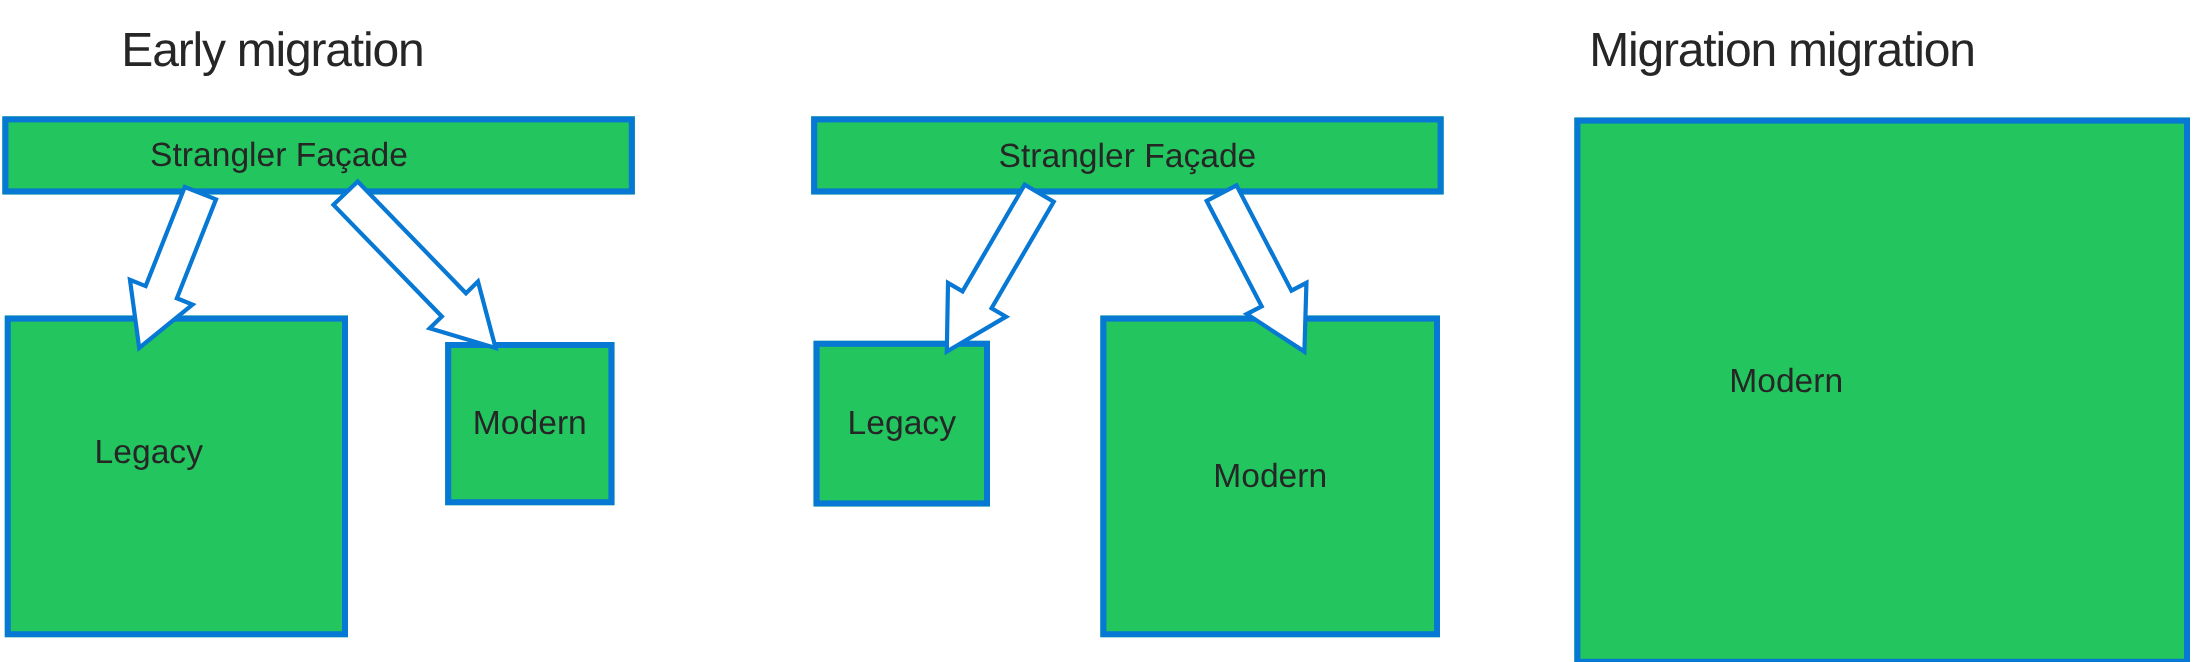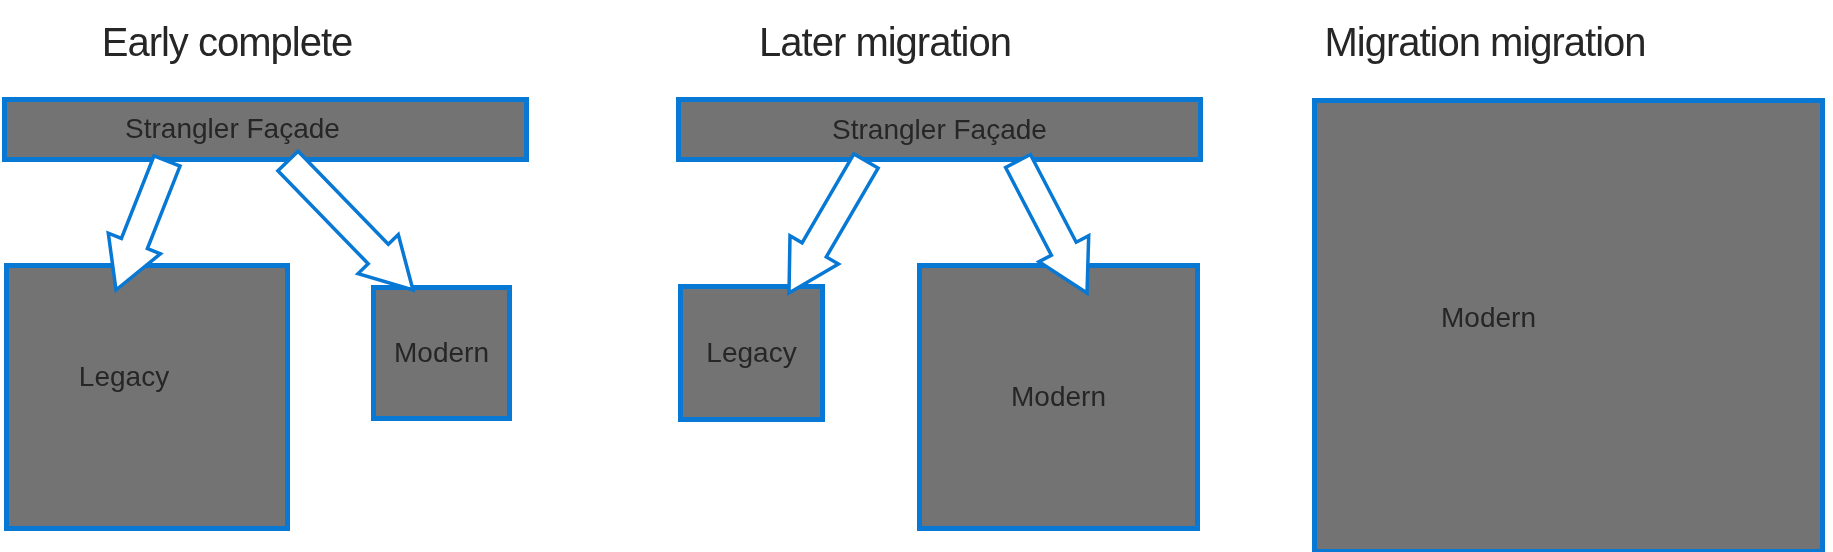--- a/index.html
+++ b/index.html
@@ -21,21 +21,21 @@
     top:14px;height:56px;width:400px;
     font-size:40px;line-height:56px;
     letter-spacing:-1px;
     text-align:center;
     white-space:nowrap;
     color:var(--text);
   }
   .box{
     position:absolute;
     border:5px solid var(--accent);
-    background:#737373;
+    background:#22c55e;
     box-sizing:border-box;
   }
   .box .lbl{
     position:absolute;inset:0;
     display:flex;align-items:center;justify-content:center;
     font-size:28px;
     color:var(--text);
     white-space:nowrap;
   }
   #arrows{
@@ -46,22 +46,21 @@
   
   .off-facade1{transform:translate(-33px,-1px);}
   .off-legacy1{transform:translate(-23px,-20px);}
   .off-modern3{transform:translate(-80px,-8px);}
 </style>
 </head>
 <body>
 
 <div id="canvas">
 
-  <div class="title" style="left:27px">Early complete</div>
-  <div class="title" style="left:685px">Later migration</div>
+  <div class="title" style="left:27px">Early migration</div>
   <div class="title" style="left:1285px">Migration migration</div>
 
   <div class="box" style="left:2px;top:97px;width:527px;height:65px">
     <span class="lbl off-facade1">Strangler Façade</span>
   </div>
   <div class="box" style="left:4px;top:263px;width:286px;height:268px">
     <span class="lbl off-legacy1">Legacy</span>
   </div>
   <div class="box" style="left:371px;top:285px;width:141px;height:136px">
     <span class="lbl">Modern</span>

